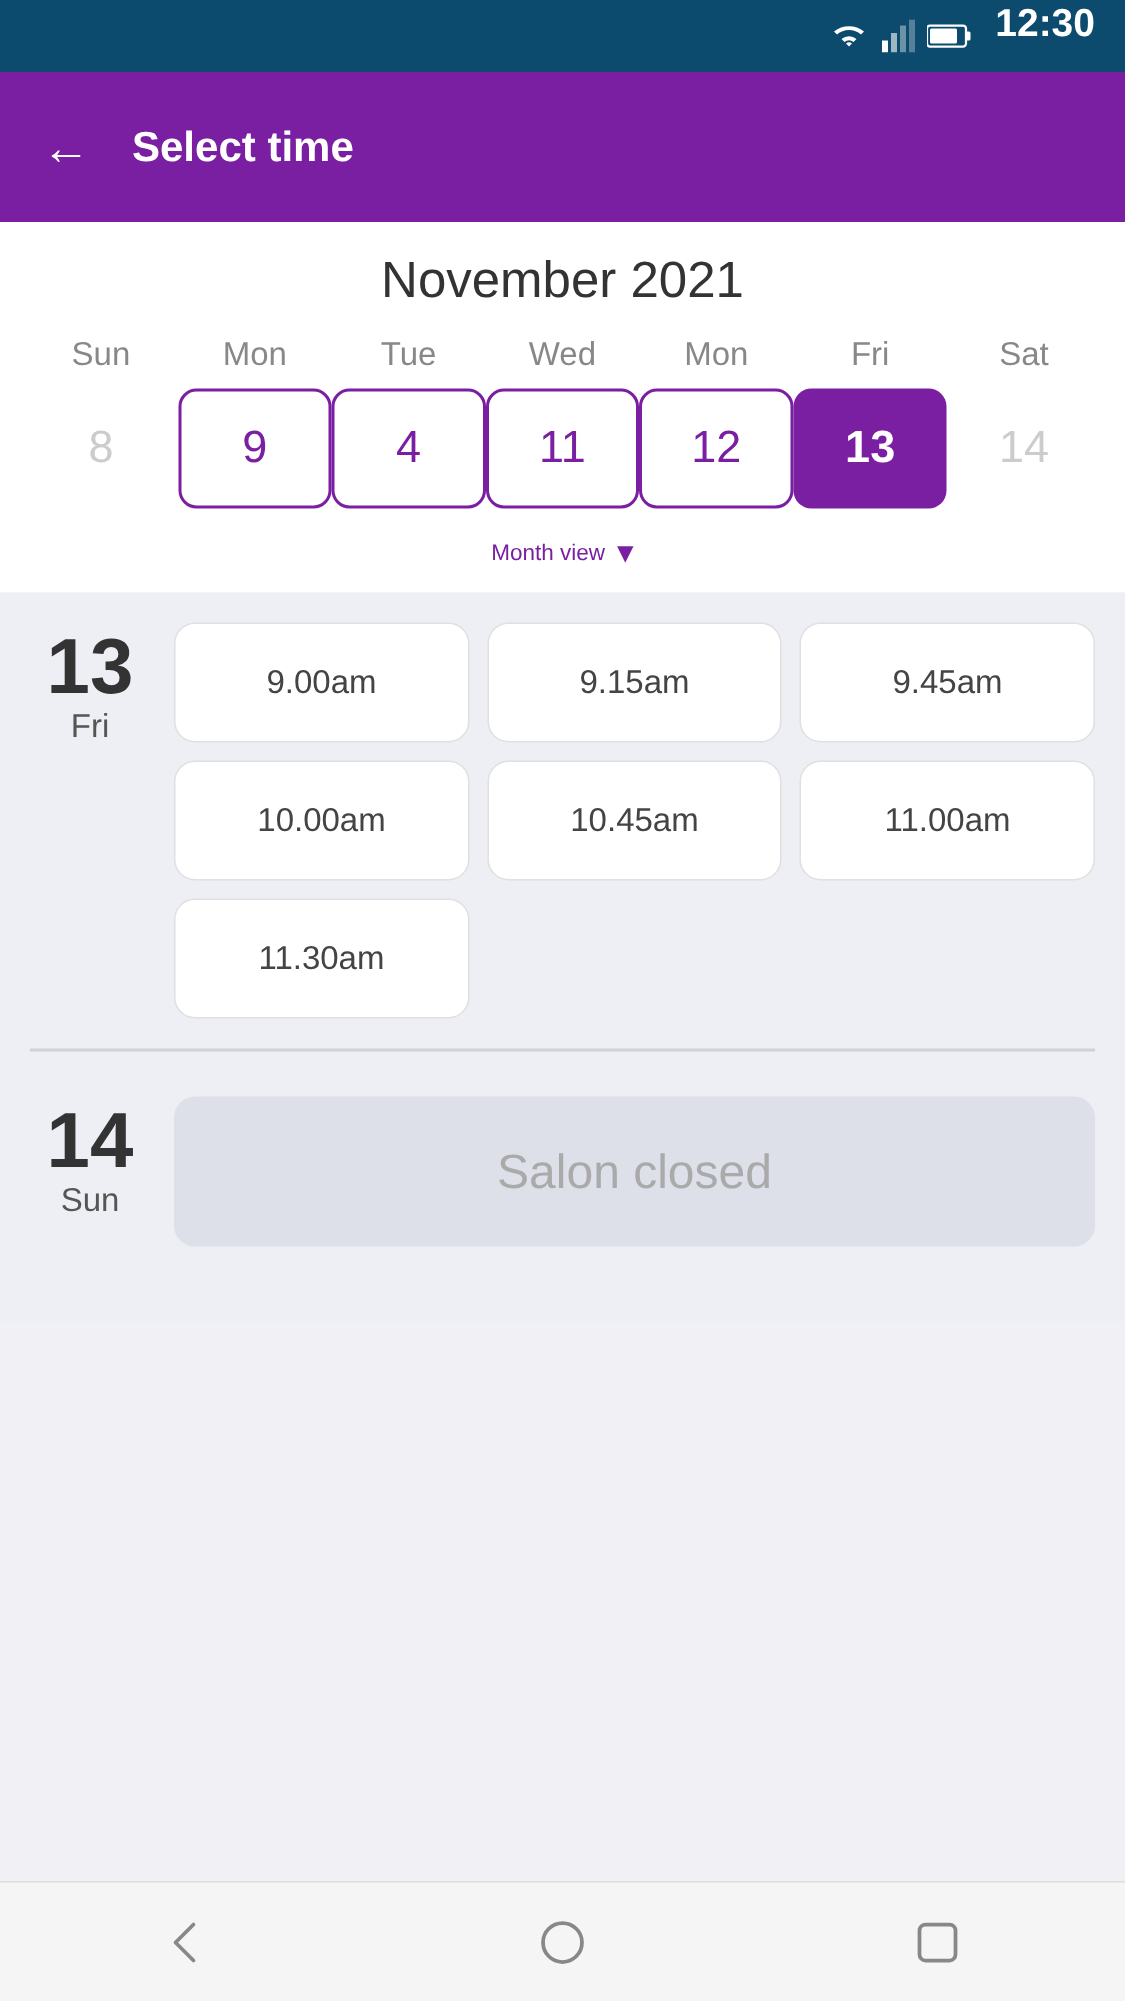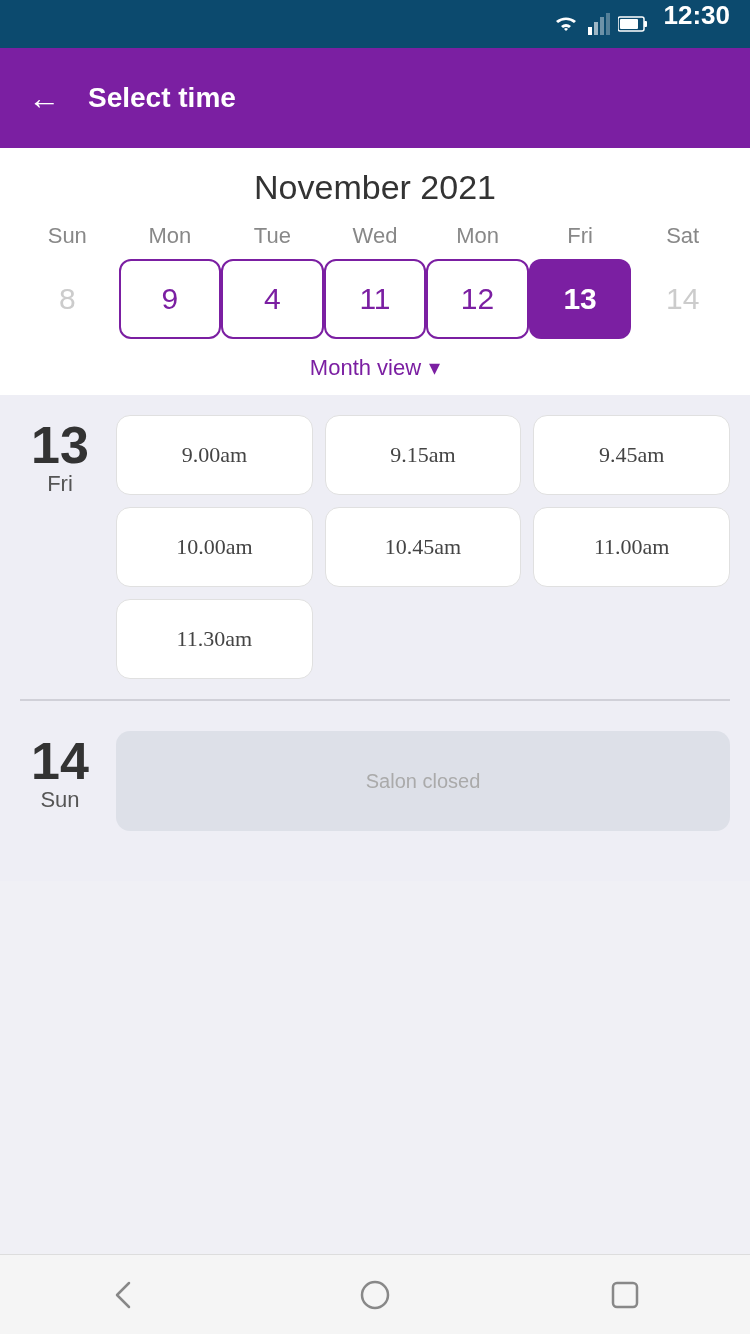--- a/index.html
+++ b/index.html
@@ -108,21 +108,21 @@
     .month-view-row {
       display: flex;
       align-items: center;
       justify-content: center;
       gap: 8px;
       padding: 8px 0 4px;
       cursor: pointer;
     }
     .month-view-label {
       color: #7b1fa2;
-      font-size: 22px;
+      font-size: 15px;
     }
     .chevron-down {
       color: #7b1fa2;
       font-size: 22px;
     }
 
     
     .slots-section {
       background: #eeeef5;
       padding: 20px 20px 30px;
@@ -161,31 +161,30 @@
       background: white;
       border-radius: 14px;
       height: 80px;
       display: flex;
       align-items: center;
       justify-content: center;
       font-size: 22px;
       color: #444;
       cursor: pointer;
       border: 1px solid #e0e0e0;
-      font-family: Liberation Serif, serif;
     }
     .closed-slot {
       flex: 1;
       background: #dde0e8;
       border-radius: 14px;
       height: 100px;
       display: flex;
       align-items: center;
       justify-content: center;
-      font-size: 20px;
+      font-size: 32px;
       color: #aaa;
     }
 
     .divider {
       height: 2px;
       background: #d0d0d8;
       margin: 10px 0 30px;
     }
 
     

